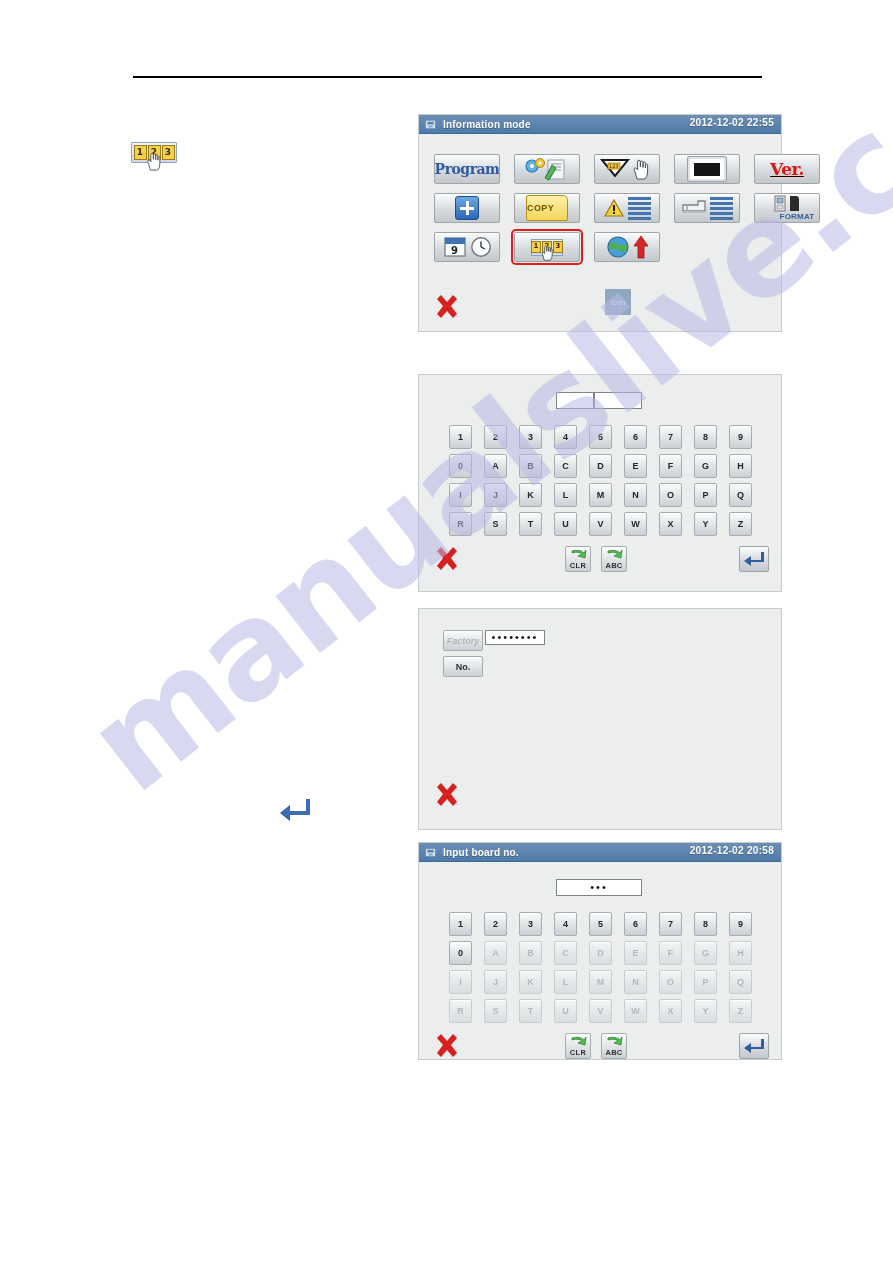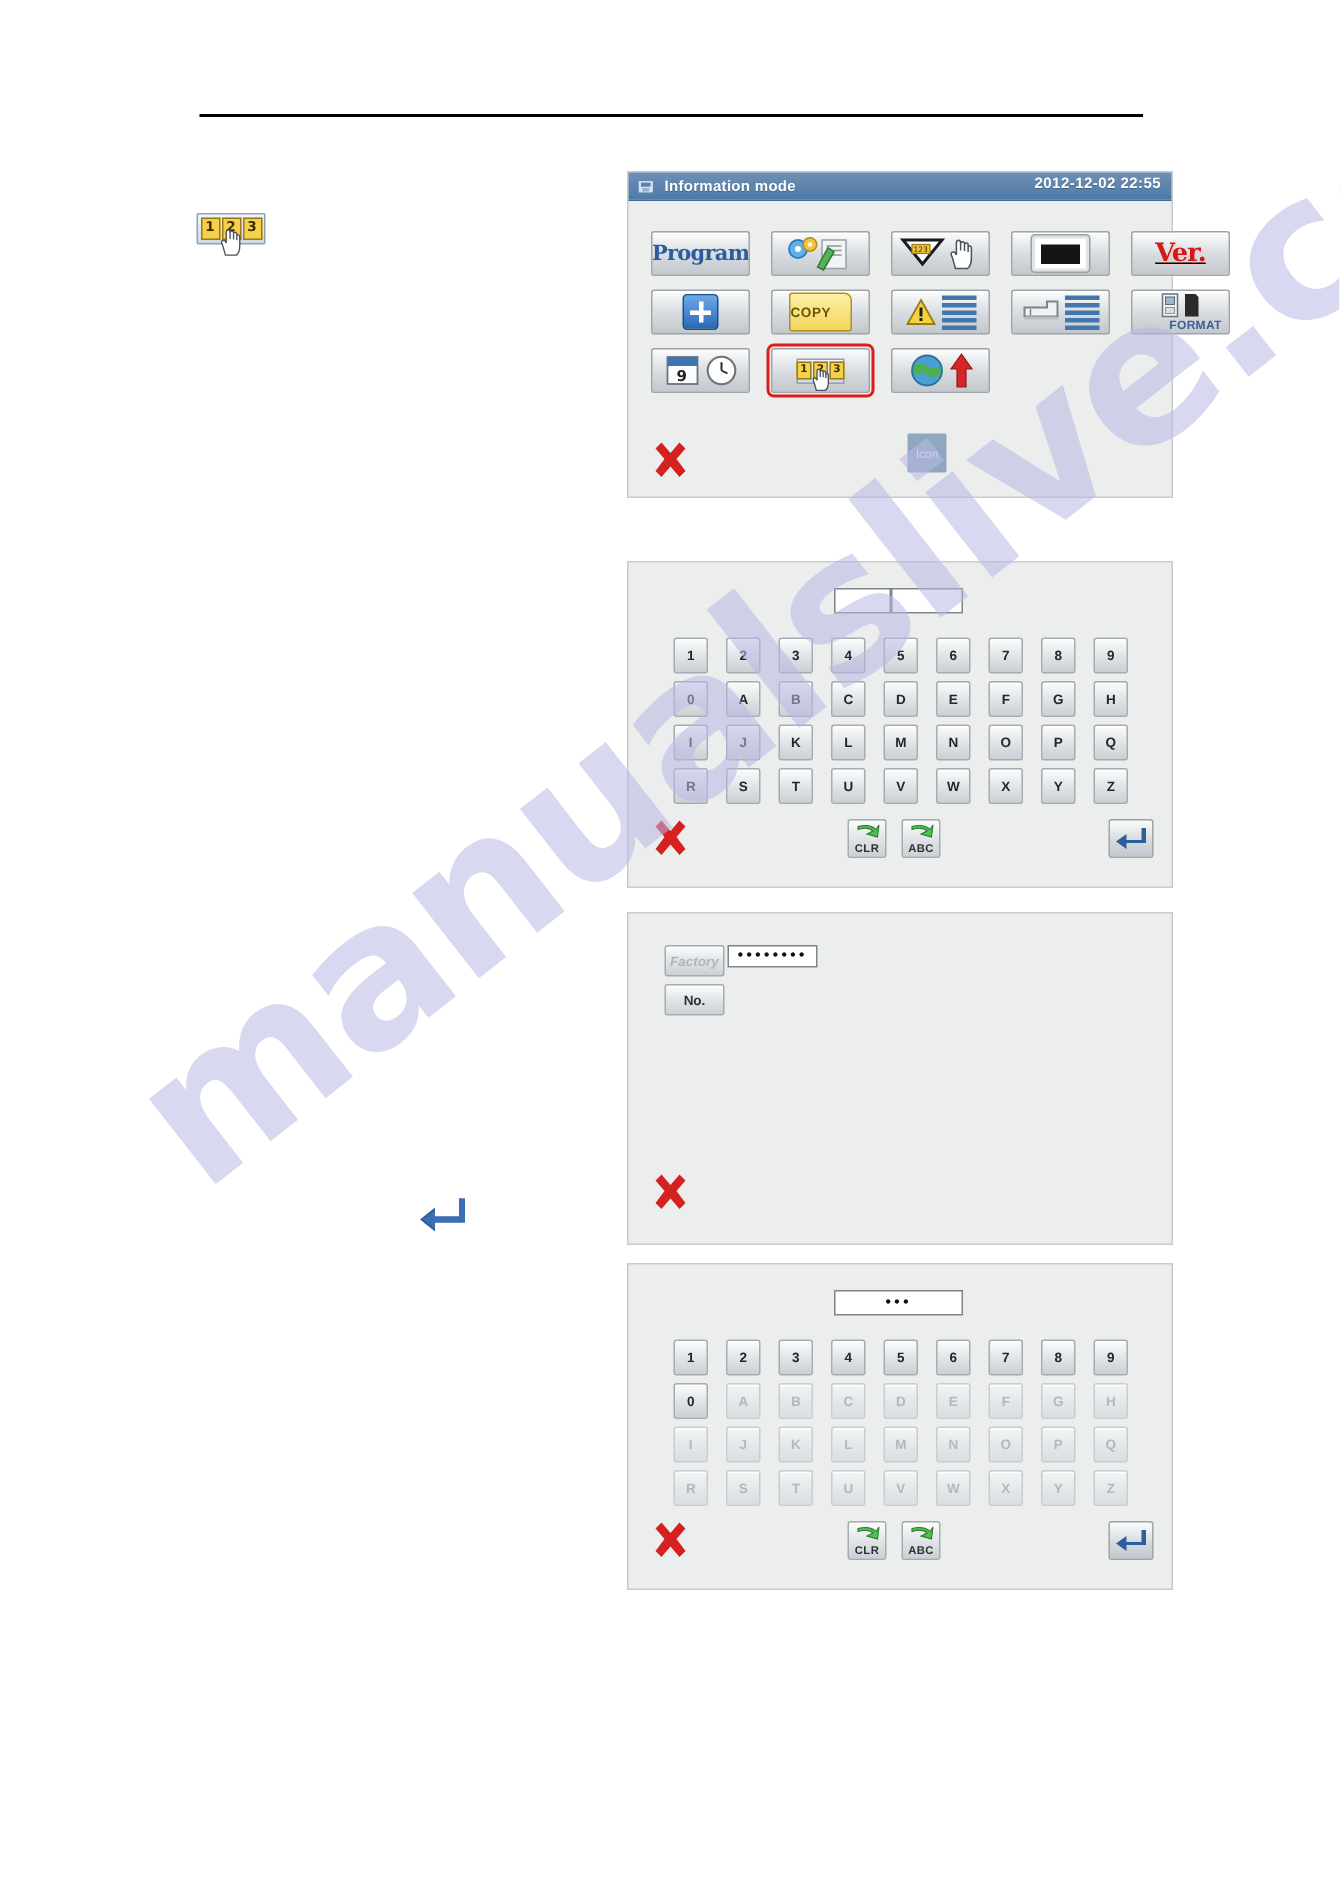--- a/index.html
+++ b/index.html
@@ -533,20 +533,29 @@
 
     <div class="xbtn" style="left:14px;top:172px;">
       <svg width="28" height="28" viewBox="0 0 28 28">
         <path d="M4 6 L8 2 L14 9 L20 2 L24 6 L18 13 L24 21 L20 25 L14 18 L8 25 L4 21 L10 13 Z" fill="#d62121"></path>
       </svg>
     </div>
   </div>
 </div>
 
 <div class="screen" id="panel4" style="left:418px;top:842px;width:364px;height:218px;">
+  <div class="titlebar">
+    <svg class="tb-icon" viewBox="0 0 12 12">
+      <rect x="1" y="2" width="10" height="8" fill="#d7e4f0"></rect>
+      <rect x="2.5" y="3" width="7" height="3" fill="#5b82ad"></rect>
+      <rect x="3.5" y="7" width="5" height="2.5" fill="#8fb0d0"></rect>
+    </svg>
+    <span class="tb-title">Input board no.</span>
+    <span class="tb-clock">2012-12-02  20:58</span>
+  </div>
   <div class="screen-body">
     <div class="textfield" style="left:137px;top:17px;width:86px;height:17px;">
       <span class="dots">•••</span>
     </div>
     <div id="kbd4">
         <div class="kbd-key" style="left: 30px; top: 50px;">1</div>
         <div class="kbd-key" style="left: 65px; top: 50px;">2</div>
         <div class="kbd-key" style="left: 100px; top: 50px;">3</div>
         <div class="kbd-key" style="left: 135px; top: 50px;">4</div>
         <div class="kbd-key" style="left: 170px; top: 50px;">5</div>

